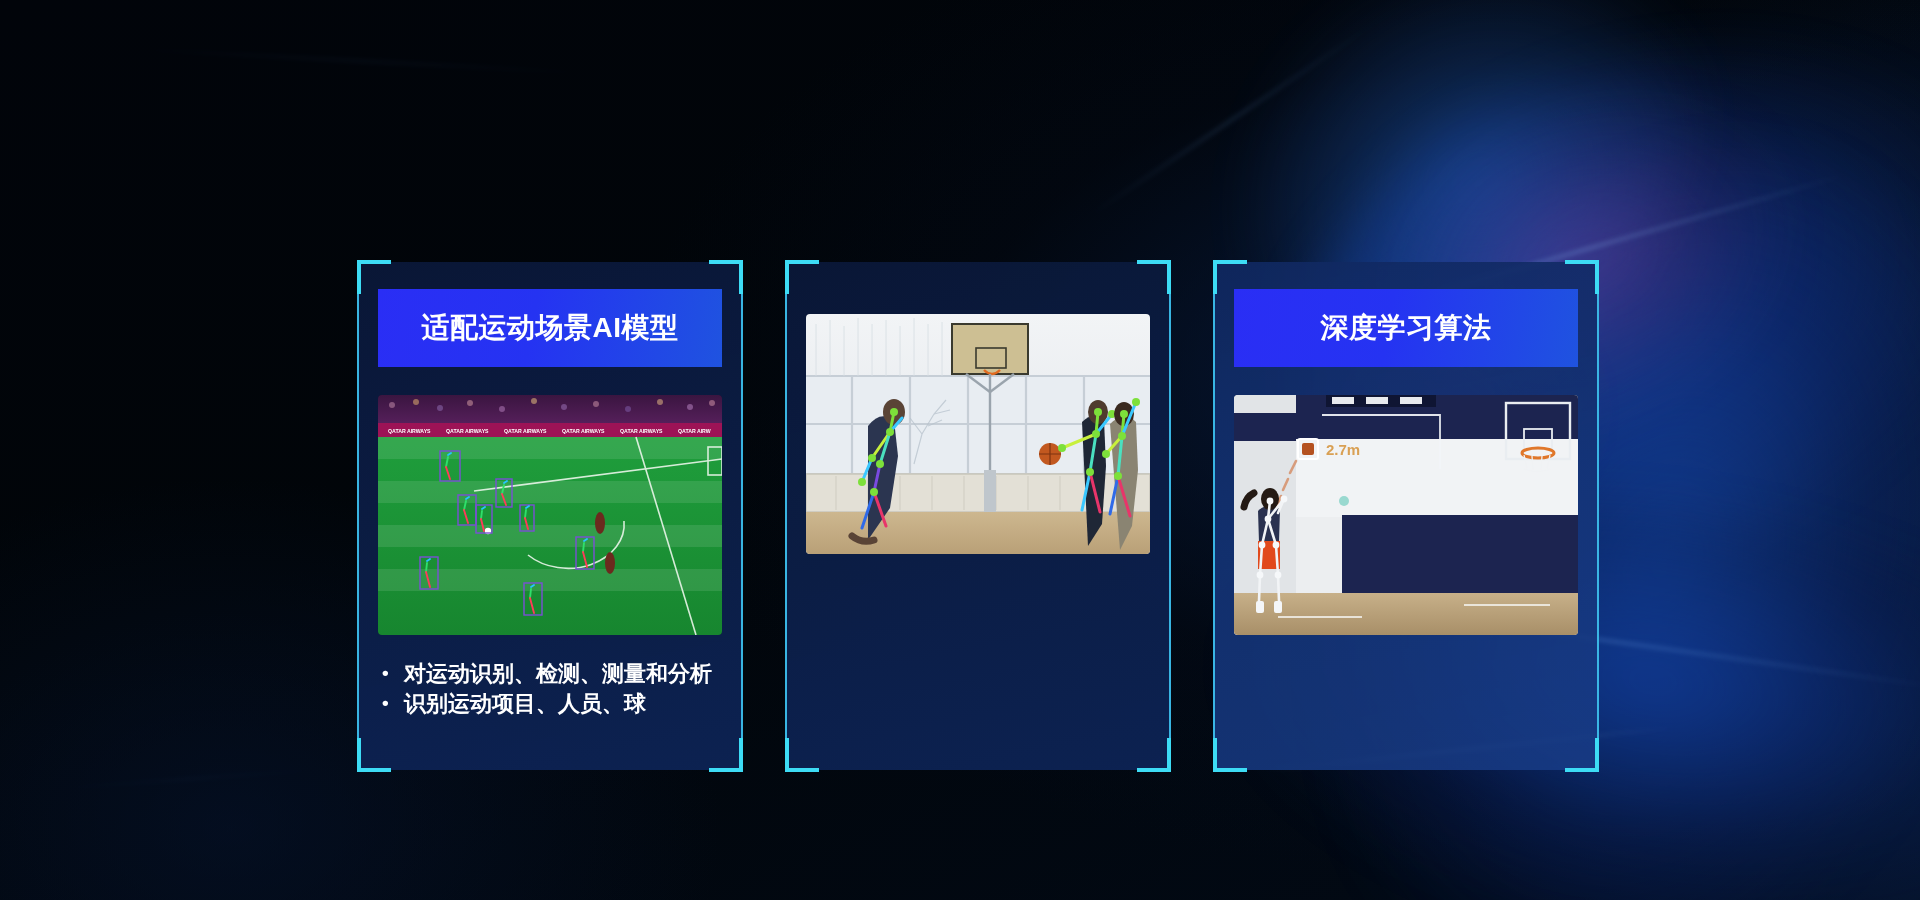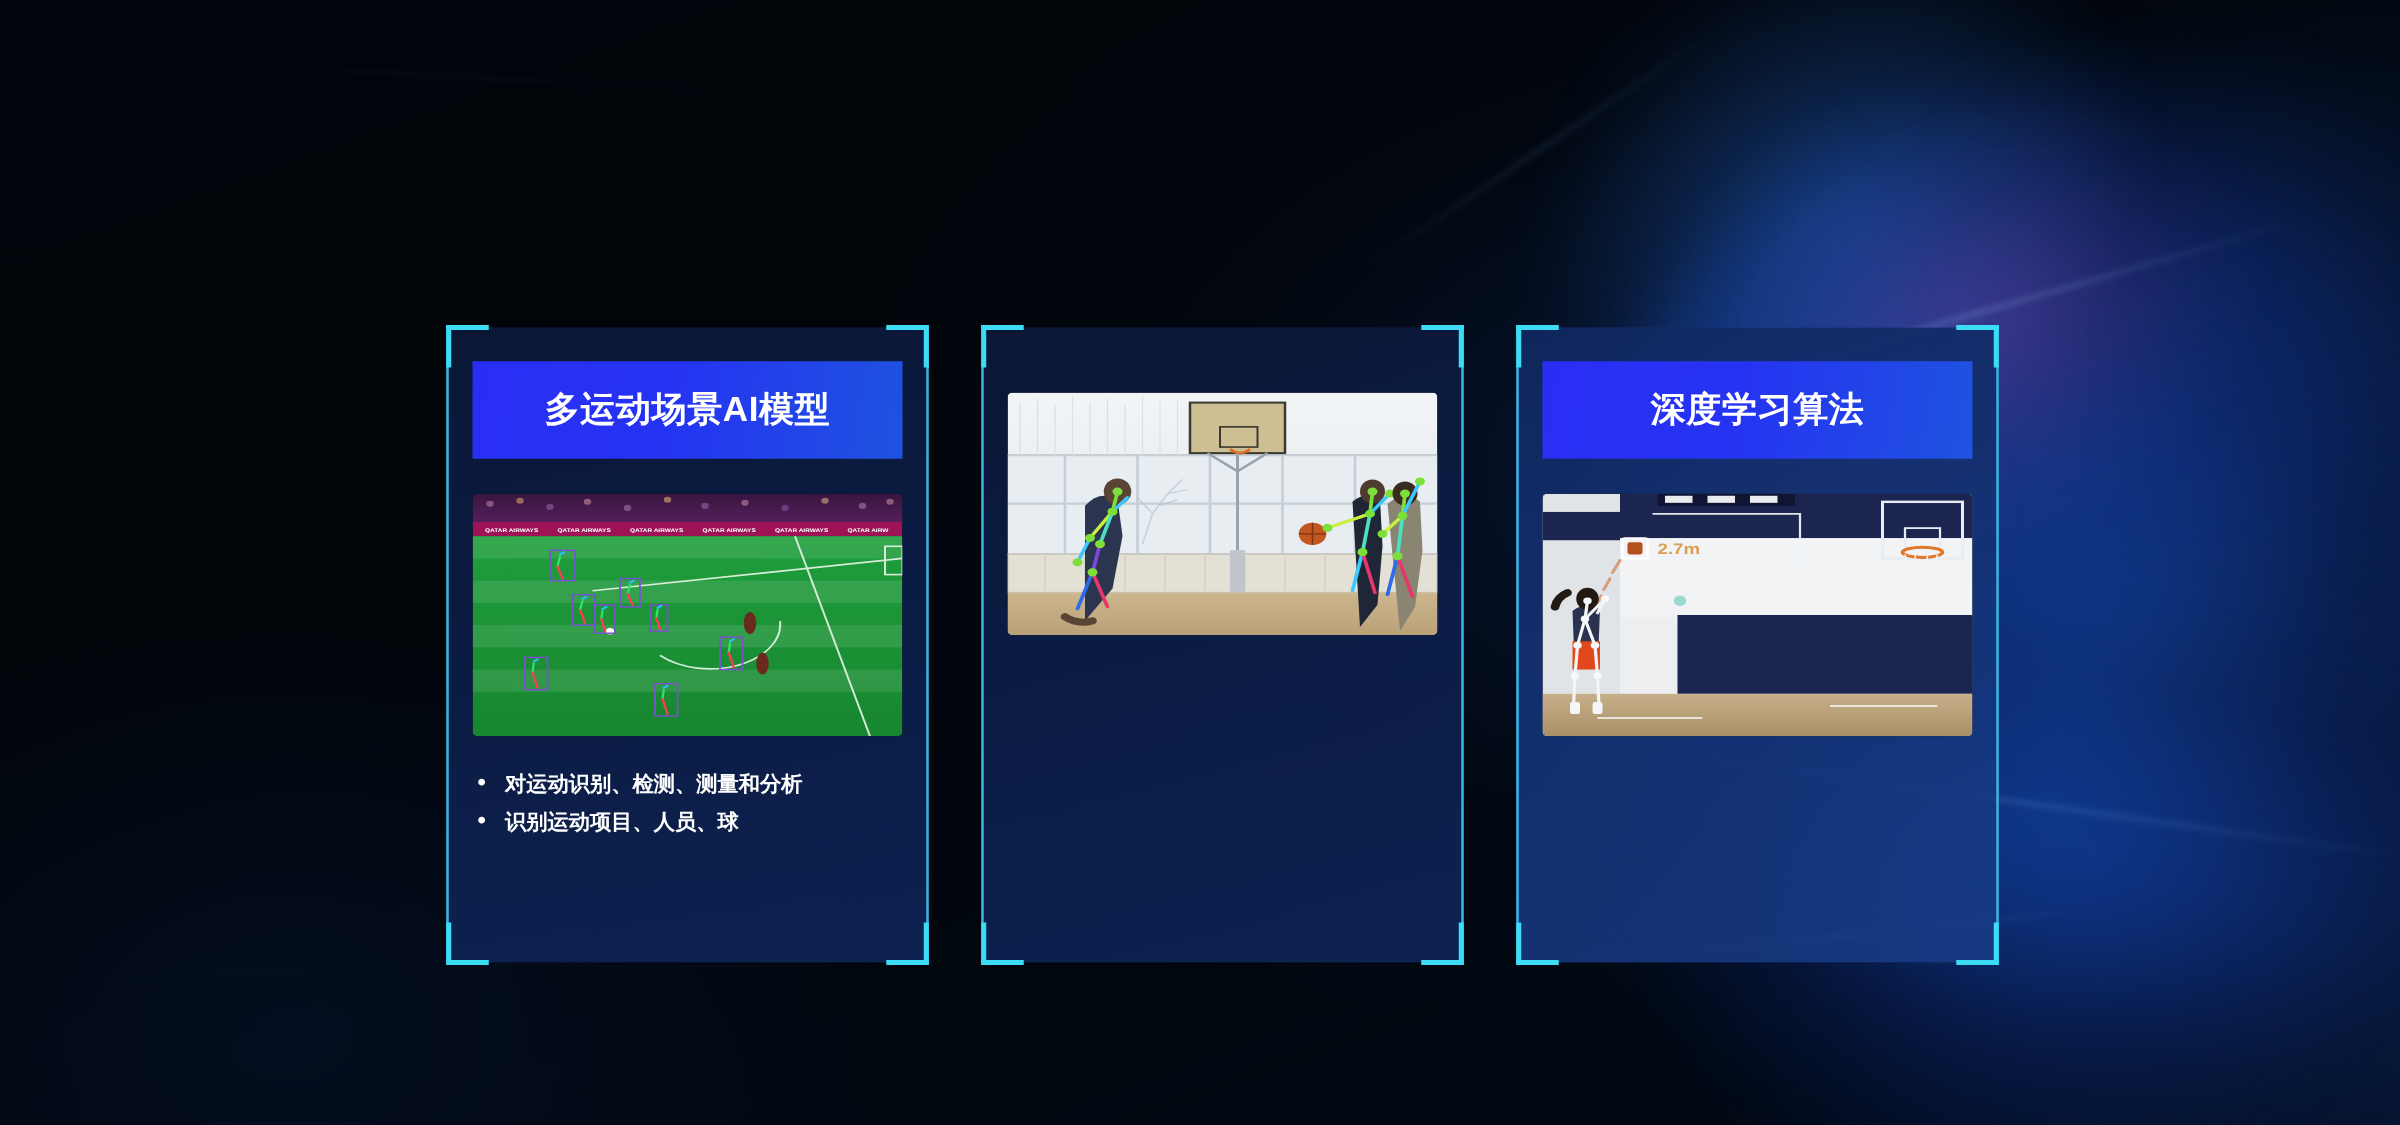--- a/index.html
+++ b/index.html
@@ -104,33 +104,33 @@
     display:flex; align-items:center; justify-content:center;
     background:linear-gradient(100deg,#2a2ef5 0%,#2533f2 45%,#1f53e0 100%);
   }
   .banner-text{
     color:#ffffff; font-size:28px; font-weight:700; letter-spacing:.5px;
     white-space:nowrap;
   }
 
   
   .thumb{
-    width:344px; height:194px; margin-top:28px;
+    width:344px; height:240px; margin-top:28px;
     border-radius:4px; overflow:hidden; position:relative;
     background:#0b1530;
   }
   .thumb svg{ display:block; width:100%; height:100%; }
 
   
   .body-wrap{ width:344px; margin-top:24px; }
 
   ul.bullets{ list-style:none; }
   ul.bullets li{
     position:relative; padding-left:26px;
-    color:#ffffff; font-size:17px; line-height:30px; font-weight:600;
+    color:#ffffff; font-size:22px; line-height:30px; font-weight:600;
     white-space:nowrap;
   }
   ul.bullets li:before{
     content:"•"; position:absolute; left:4px; top:-1px;
     color:#ffffff; font-size:19px;
   }
 
   p.para{
     color:#ffffff; font-size:19px; line-height:30px; font-weight:600;
     text-align:left;
@@ -160,21 +160,21 @@
 
   <div id="cards">
 
     <div class="card card-1">
       <span class="corner tl"></span>
       <span class="corner tr"></span>
       <span class="corner bl"></span>
       <span class="corner br"></span>
 
       <div class="banner">
-        <span class="banner-text">多运动场景AI模型</span>
+        <span class="banner-text">适配运动场景AI模型</span>
       </div>
 
       <div class="thumb">
         <svg viewBox="0 0 344 240" preserveAspectRatio="none" aria-hidden="true">
           <defs>
             <linearGradient id="pitch" x1="0" y1="0" x2="0" y2="1">
               <stop offset="0" stop-color="#1f9e3c"></stop>
                 <stop offset="1" stop-color="#17862f"></stop>
             </linearGradient>
             <linearGradient id="crowd" x1="0" y1="0" x2="0" y2="1">

